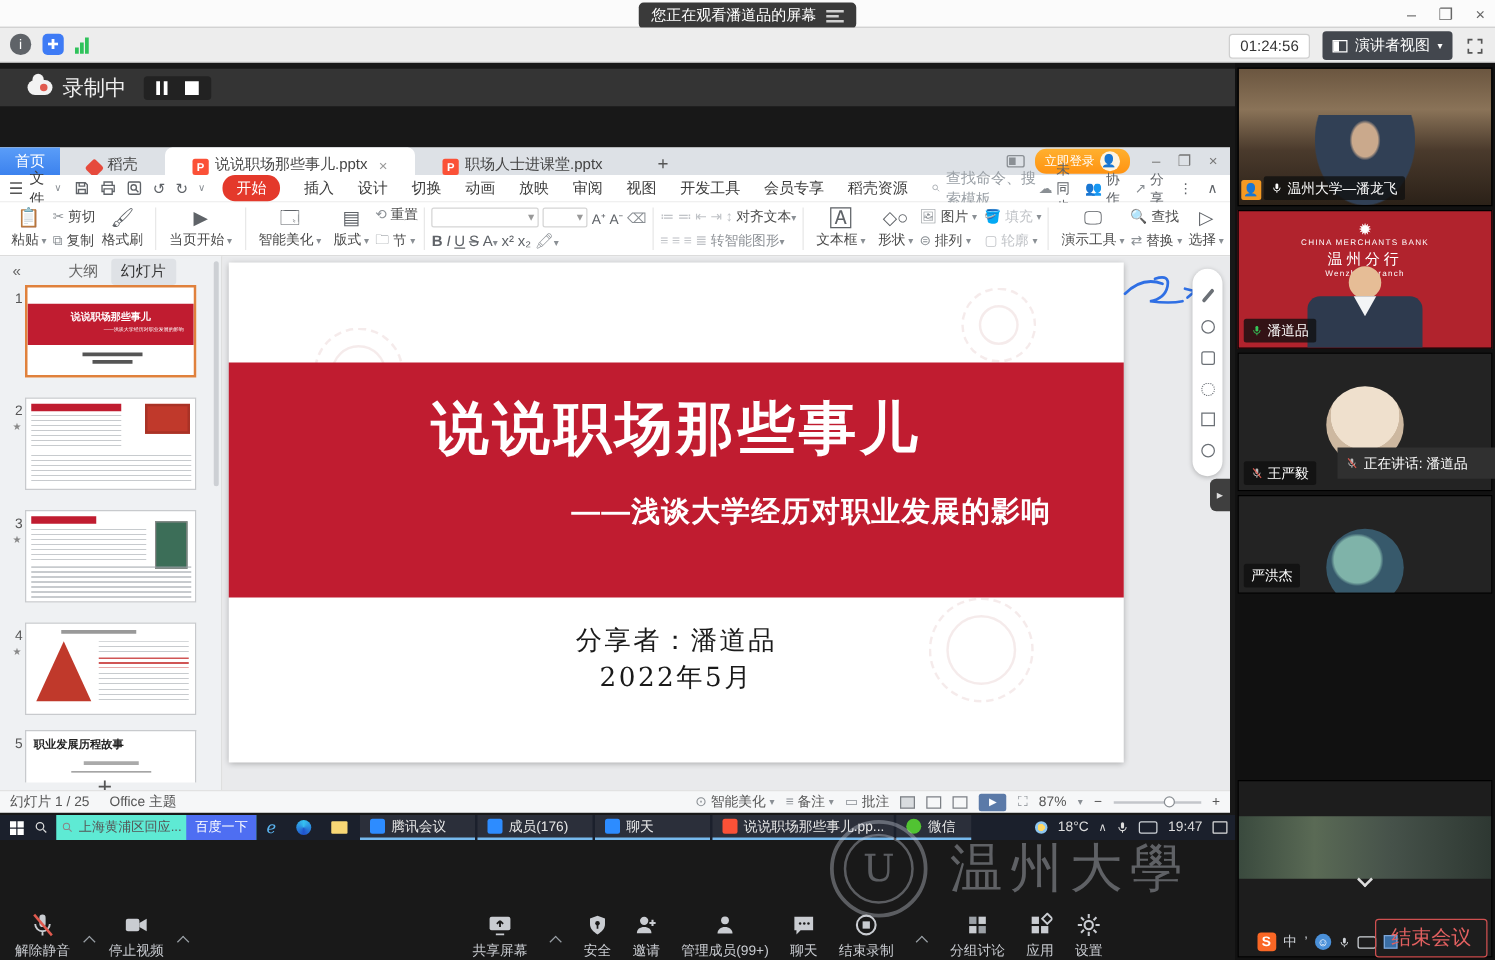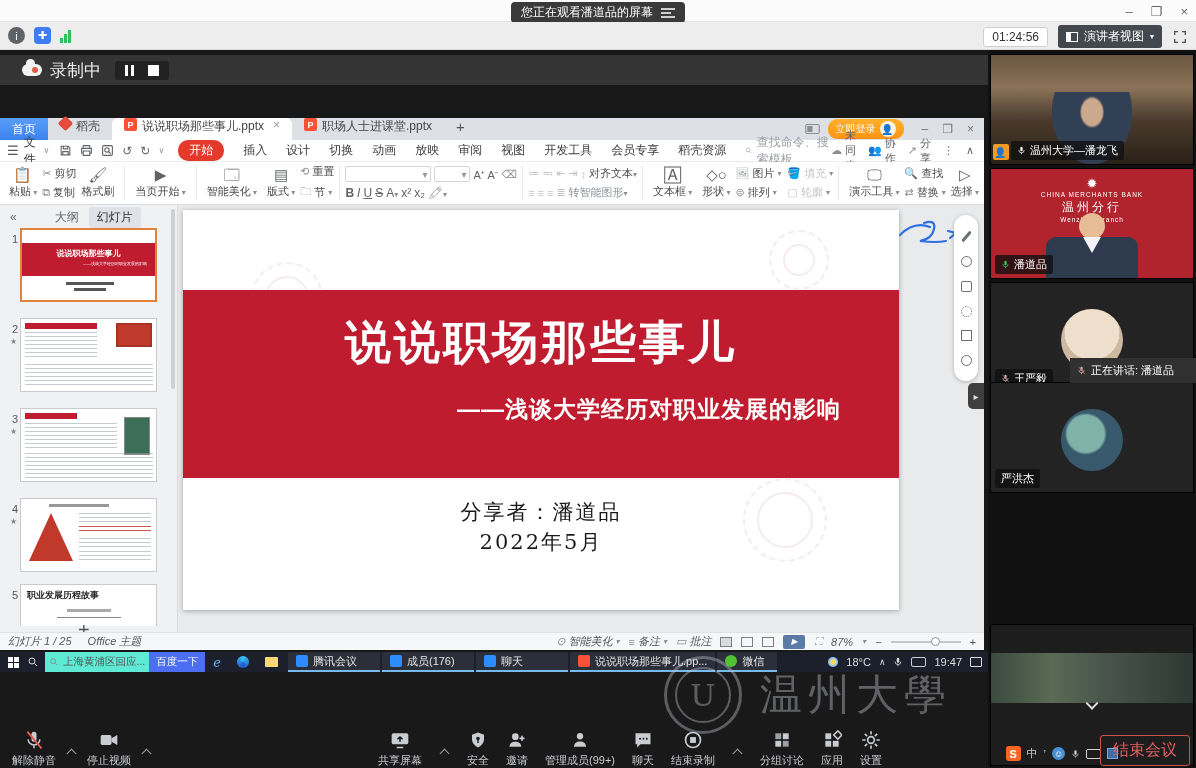--- a/index.html
+++ b/index.html
@@ -31,21 +31,21 @@
   .cloud-ic:before { content:""; position:absolute; left:4px; top:-5px; width:9px; height:9px; background:#f2f2f2; border-radius:50%; }
   .cloud-ic:after { content:""; position:absolute; right:4px; top:3px; width:6px; height:6px; background:#e05a4f; border-radius:50%; }
   .recbtns { margin-left:14px; background:#222; border-radius:3px; padding:4px 10px; display:flex; gap:14px; }
   .pause-g { width:9px; height:11px; border-left:3px solid #fff; border-right:3px solid #fff; }
   .stop-g { width:11px; height:11px; background:#fff; }
 
   
   .wps { left:0; top:68px; width:984px; height:532px; background:#fff; }
   .wtabbar { left:0; top:0; width:984px; height:22px; background:#dde1e6; display:flex; align-items:stretch; font-size:12px; color:#444; }
   .wtab-home { width:48px; background:linear-gradient(#5a9df8,#3c82ee); color:#fff; display:flex; align-items:center; justify-content:center; }
-  .wtab { display:flex; align-items:flex-start; gap:5px; padding:0 12px; }
+  .wtab { display:flex; align-items:flex-end; gap:5px; padding:0 22px; }
   .wtab.active { background:#fff; border-radius:6px 6px 0 0; }
   .ppt-ic { width:13px; height:13px; background:#fb5137; color:#fff; font-size:9px; font-weight:bold; border-radius:2px; display:flex; align-items:center; justify-content:center; }
   .docer-ic { width:11px; height:11px; background:#e64a3c; border-radius:2px; transform:rotate(45deg); }
   .tab-x { color:#999; margin-left:4px; }
   .login-pill { background:linear-gradient(#ffb02e,#ff9312); color:#fff; font-size:10px; border-radius:9px; padding:2px 8px; display:flex; align-items:center; gap:4px; }
   .login-ava { width:16px; height:16px; border-radius:50%; background:#fff4e0; color:#f5920e; font-size:10px; display:flex; align-items:center; justify-content:center; }
   .wwinbtns { display:flex; gap:14px; align-items:center; color:#777; font-size:12px; padding:0 10px; }
   .wmenubar { left:0; top:22px; width:984px; height:22px; background:#fff; border-bottom:1px solid #ececec; display:flex; align-items:center; font-size:12px; color:#3c3c3c; }
   .rtab { padding:1px 0; margin-right:19px; white-space:nowrap; }
   .rtab.active { background:#e4392b; color:#fff; border-radius:10px; padding:2px 11px; }
@@ -84,21 +84,21 @@
   .pdate { position:absolute; left:0; top:318px; width:716px; text-align:center; font-family:"DejaVu Serif", serif; font-size:21px; color:#1a1a1a; letter-spacing:2px; }
   .sunflower { position:absolute; border:2px dashed #f0dfdf; border-radius:50%; opacity:.6; }
   .sunflower:before { content:""; position:absolute; inset:12px; border:2px solid #f0dfdf; border-radius:50%; }
   .ann-toolbar { position:absolute; right:6px; top:10px; width:24px; height:166px; background:#fff; border-radius:12px; box-shadow:0 1px 4px rgba(0,0,0,.25); display:flex; flex-direction:column; align-items:center; justify-content:space-around; padding:8px 0; }
   .ann-ic { width:11px; height:11px; border:1.5px solid #6b7076; border-radius:2px; }
   .ann-ic.rnd { border-radius:50%; }
   .ann-ic.pen { border:none; width:3px; height:13px; background:#6b7076; transform:rotate(40deg); border-radius:2px; }
   .collapse-tab { position:absolute; right:0; top:178px; width:16px; height:26px; background:#3f3f3f; border-radius:5px 0 0 5px; color:#ddd; font-size:10px; display:flex; align-items:center; justify-content:center; }
 
   
-  .wstatus { left:0; top:514px; width:984px; height:18px; background:#f6f7f8; border-top:1px solid #e2e2e2; display:flex; align-items:center; font-size:11px; color:#555; padding:0 8px;font-style:italic; }
+  .wstatus { left:0; top:514px; width:984px; height:18px; background:#f6f7f8; border-top:1px solid #e2e2e2; display:flex; align-items:center; font-size:11px; color:#555; padding:0 8px; }
   .ws-right { margin-left:auto; display:flex; align-items:center; gap:9px; }
   .vico { width:12px; height:10px; border:1px solid #7c8085; }
   .play-btn { width:22px; height:14px; background:#5b7aa8; border-radius:2px; color:#fff; font-size:8px; display:flex; align-items:center; justify-content:center; }
   .zslider { width:70px; height:2px; background:#c3c6ca; position:relative; }
   .zknob { position:absolute; left:58%; top:-4px; width:9px; height:9px; border:1px solid #8a8f94; background:#fff; border-radius:50%; }
 
   
   .taskbar { left:0; top:602px; width:988px; height:20px; background:#1b202c; display:flex; align-items:stretch; color:#e8e8e8; font-size:11px; }
   .tb-item { display:flex; align-items:center; gap:5px; padding:0 8px; }
   .tb-app { background:rgba(255,255,255,.07); border-bottom:2px solid #76b9ed; margin-left:2px; min-width:92px; }
@@ -653,21 +653,21 @@
       <span class="vlabel">
         <svg width="9" height="11" viewBox="0 0 24 24">
             <rect x="9" y="2" width="6" height="12" rx="3" fill="#bbb"></rect>
             <path d="M5 11a7 7 0 0 0 14 0M12 18v4" stroke="#bbb" stroke-width="2" fill="none"></path>
             <path d="M4 2l17 20" stroke="#e05a4f" stroke-width="2.4"></path>
           </svg>
         <span>王严毅</span>
       </span>
     </div>
 
-    <div class="tile" style="top:332px;height:111px">
+    <div class="tile" style="top:346px;height:79px">
       <div class="ava" style="background:radial-gradient(circle at 40% 40%, #7fb3a9 0 35%, #37596b 40% 75%, #22323e 78%)"></div>
       <span class="vlabel">
         <span>严洪杰</span>
       </span>
     </div>
 
 
     <div class="tile" style="top:574px;height:142px;background:#1d1d1d">
       <div style="position:absolute;left:0;top:28px;width:100%;height:50px;background:linear-gradient(90deg,#3a4a3e,#5a6a55 30%,#46524a 60%,#2e3832)"></div>
       <div class="tile6-chev"></div>

